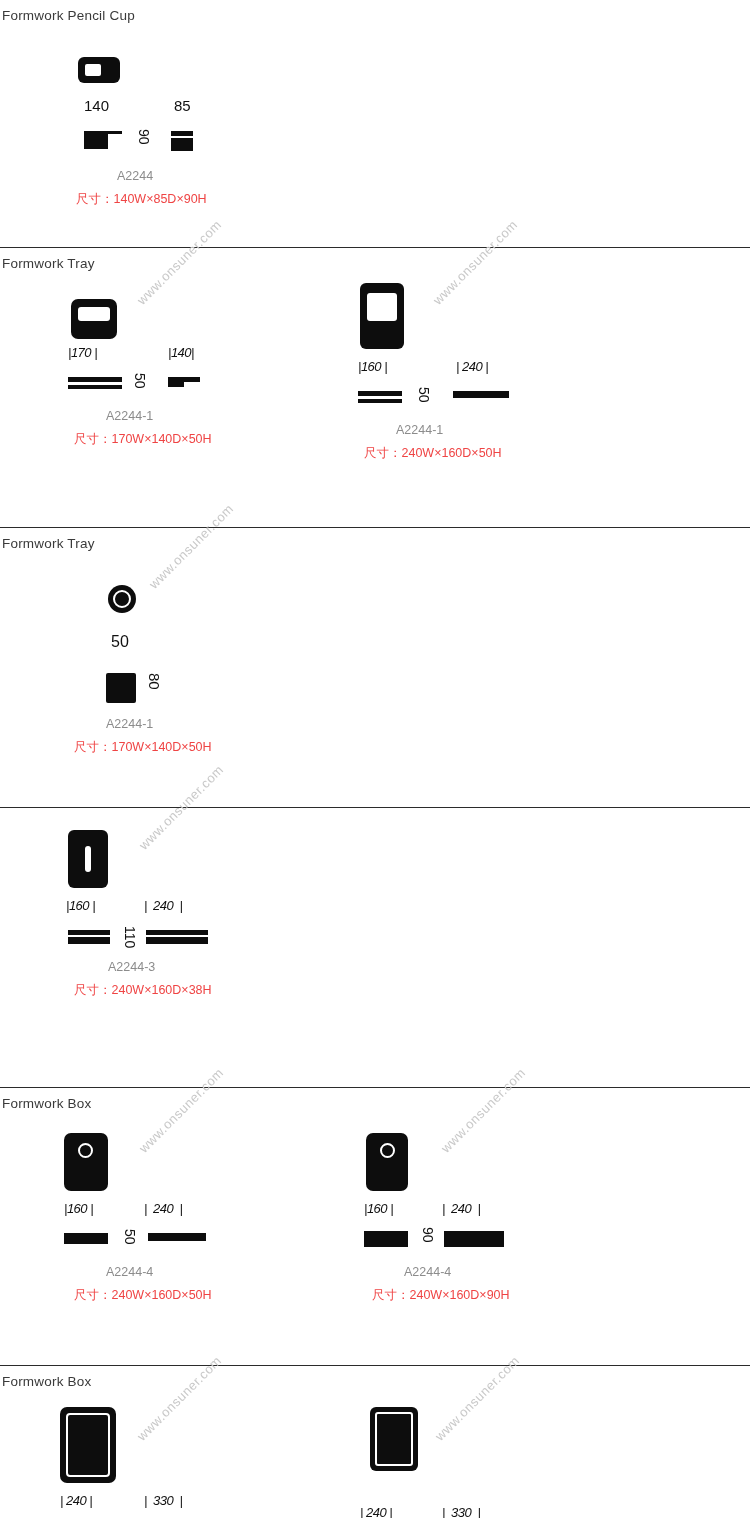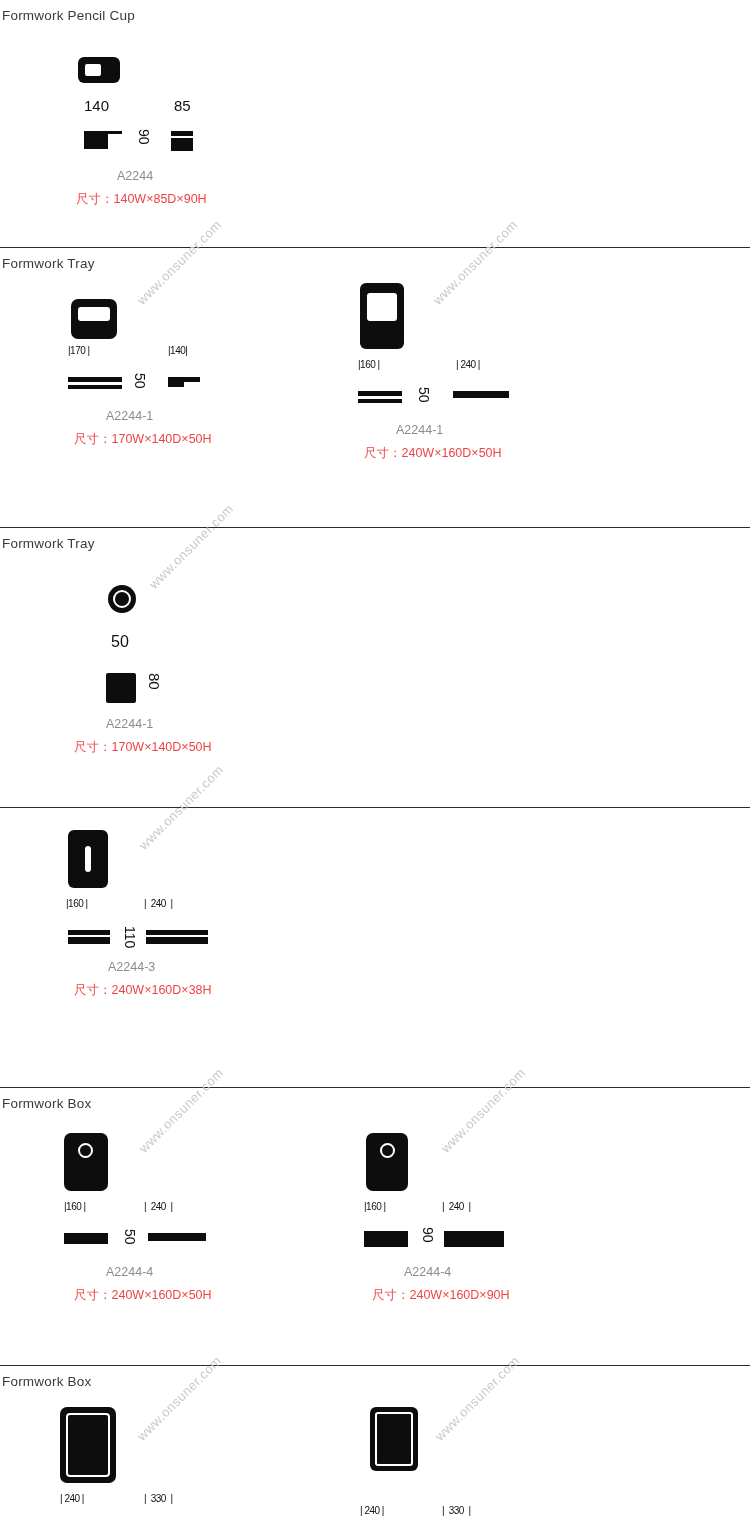--- a/index.html
+++ b/index.html
@@ -69,22 +69,23 @@
     height: 30px;
     position: relative;
   }
   .dim-label {
     font-size: 15px;
     color: #111;
     position: absolute;
     white-space: nowrap;
   }
   .dim-label.small {
-    font-size: 10px;
+    font-size: 13px;
     letter-spacing: -0.5px;
+    font-style: italic;
   }
   .profiles {
     position: relative;
     height: 40px;
   }
   .prof {
     position: absolute;
     background: #0d0d0d;
   }
   .vdim {

